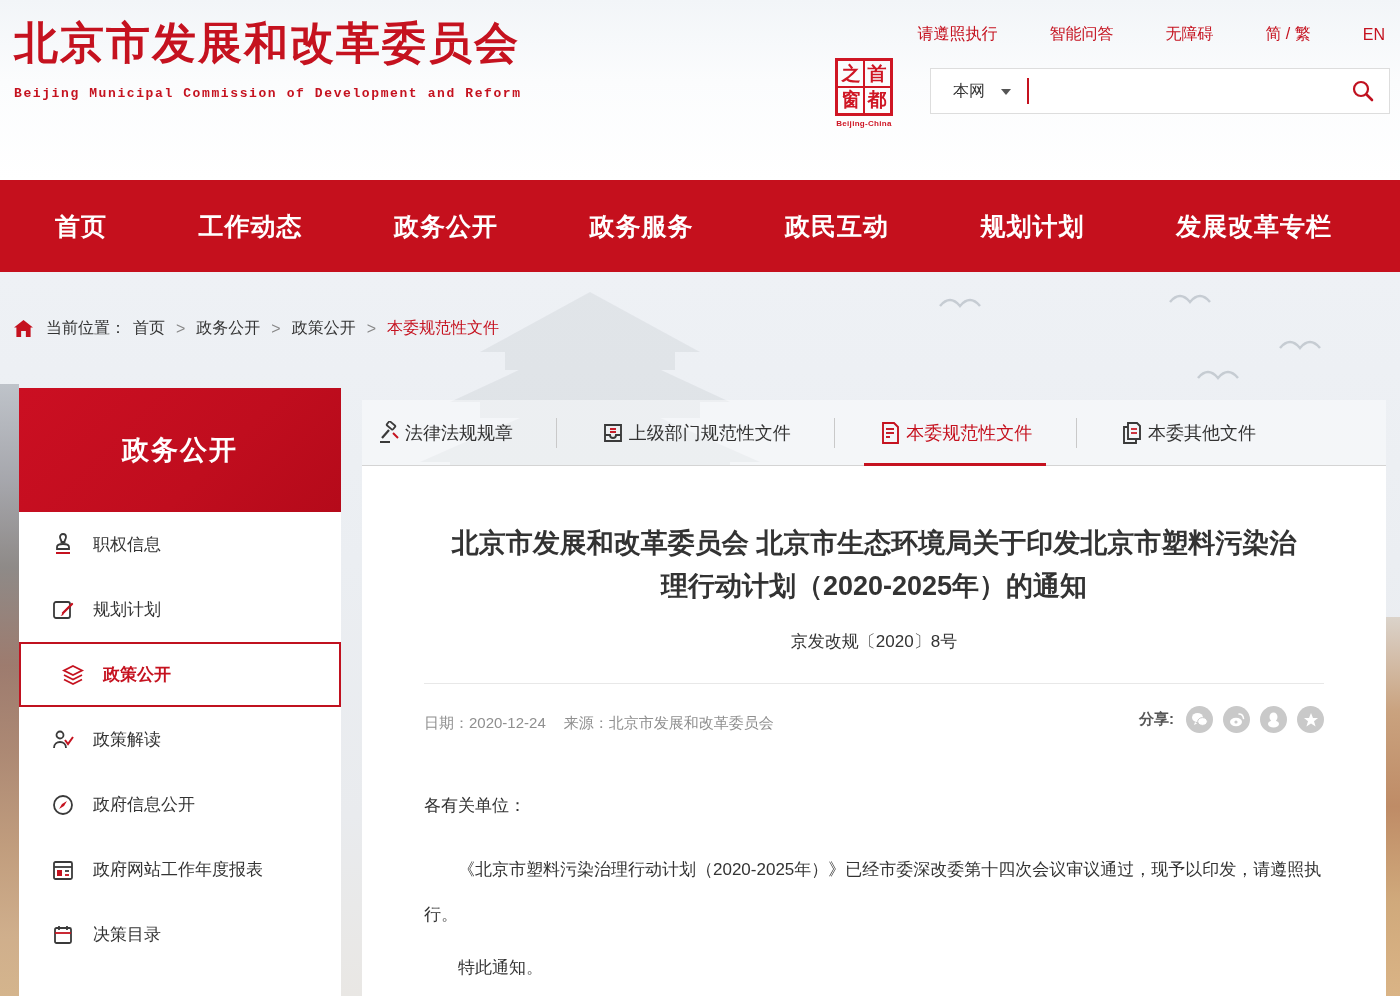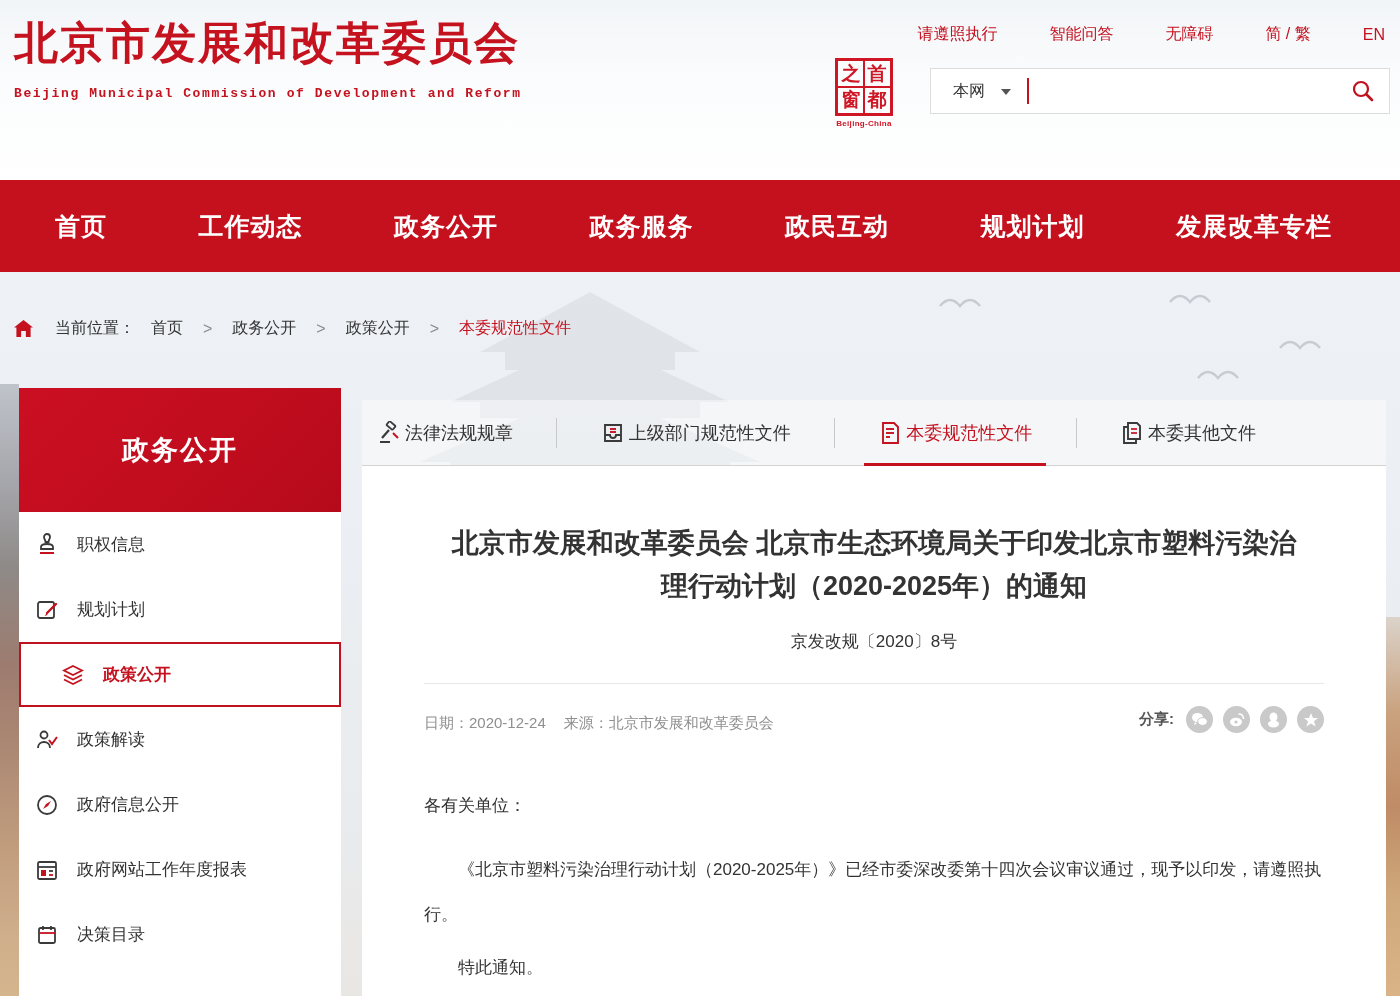--- a/index.html
+++ b/index.html
@@ -84,40 +84,40 @@
     opacity:.8;
   }
   .strip-right {
     position:absolute; right:0; top:345px; width:15px; height:379px; z-index:1;
     background:linear-gradient(180deg,#d9d0c6 0%,#c69a72 25%,#ba8157 50%,#cda26f 75%,#d8ae7b 100%);
     opacity:.9;
   }
 
   
   .breadcrumb {
-    position:absolute; left:14px; top:46px; display:flex; align-items:center; gap:16px; z-index:2;
+    position:absolute; left:14px; top:46px; display:flex; align-items:center; gap:7px; z-index:2;
     font-size:16px;
   }
   .breadcrumb .sep { color:#888; margin:0 4px; }
   .crumb { color:#333; cursor:pointer; }
   .crumb.current { color:#c5121f; }
   .crumb-prefix { color:#333; margin-left:6px; }
 
   
   .sidebar {
     position:absolute; left:19px; top:116px; width:322px; height:780px;
     background:#fff; z-index:2;
   }
   .sidebar-header {
     height:124px; background:linear-gradient(135deg,#cb0f22 0%,#c00d1e 60%,#b50a1a 100%);
     display:flex; align-items:center; justify-content:center;
   }
   .sidebar-title { color:#fff; font-size:27px; font-weight:bold; letter-spacing:2px; }
   .side-item {
-    height:65px; display:flex; align-items:center; gap:18px; padding-left:16px;
+    height:65px; display:flex; align-items:center; gap:18px; padding-left:32px;
     cursor:pointer; font-size:17px; color:#333;
   }
   .side-item .s-icon { width:24px; height:24px; flex:0 0 24px; }
   .side-item.active {
     border:2px solid #c0111f; padding-left:40px; color:#c5121f; font-weight:bold;
   }
 
   
   .tabs {
     position:absolute; left:362px; top:128px; width:1024px; height:66px; z-index:2;

